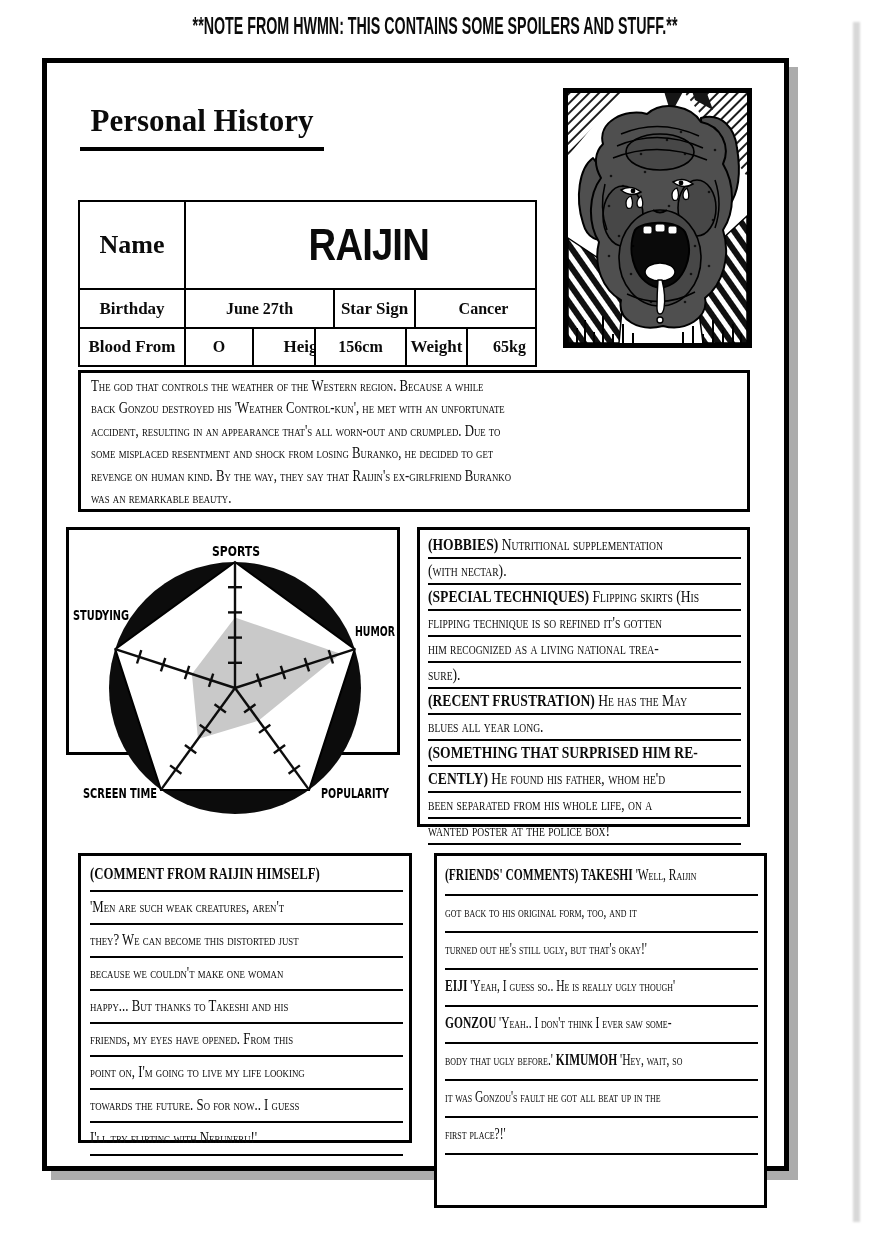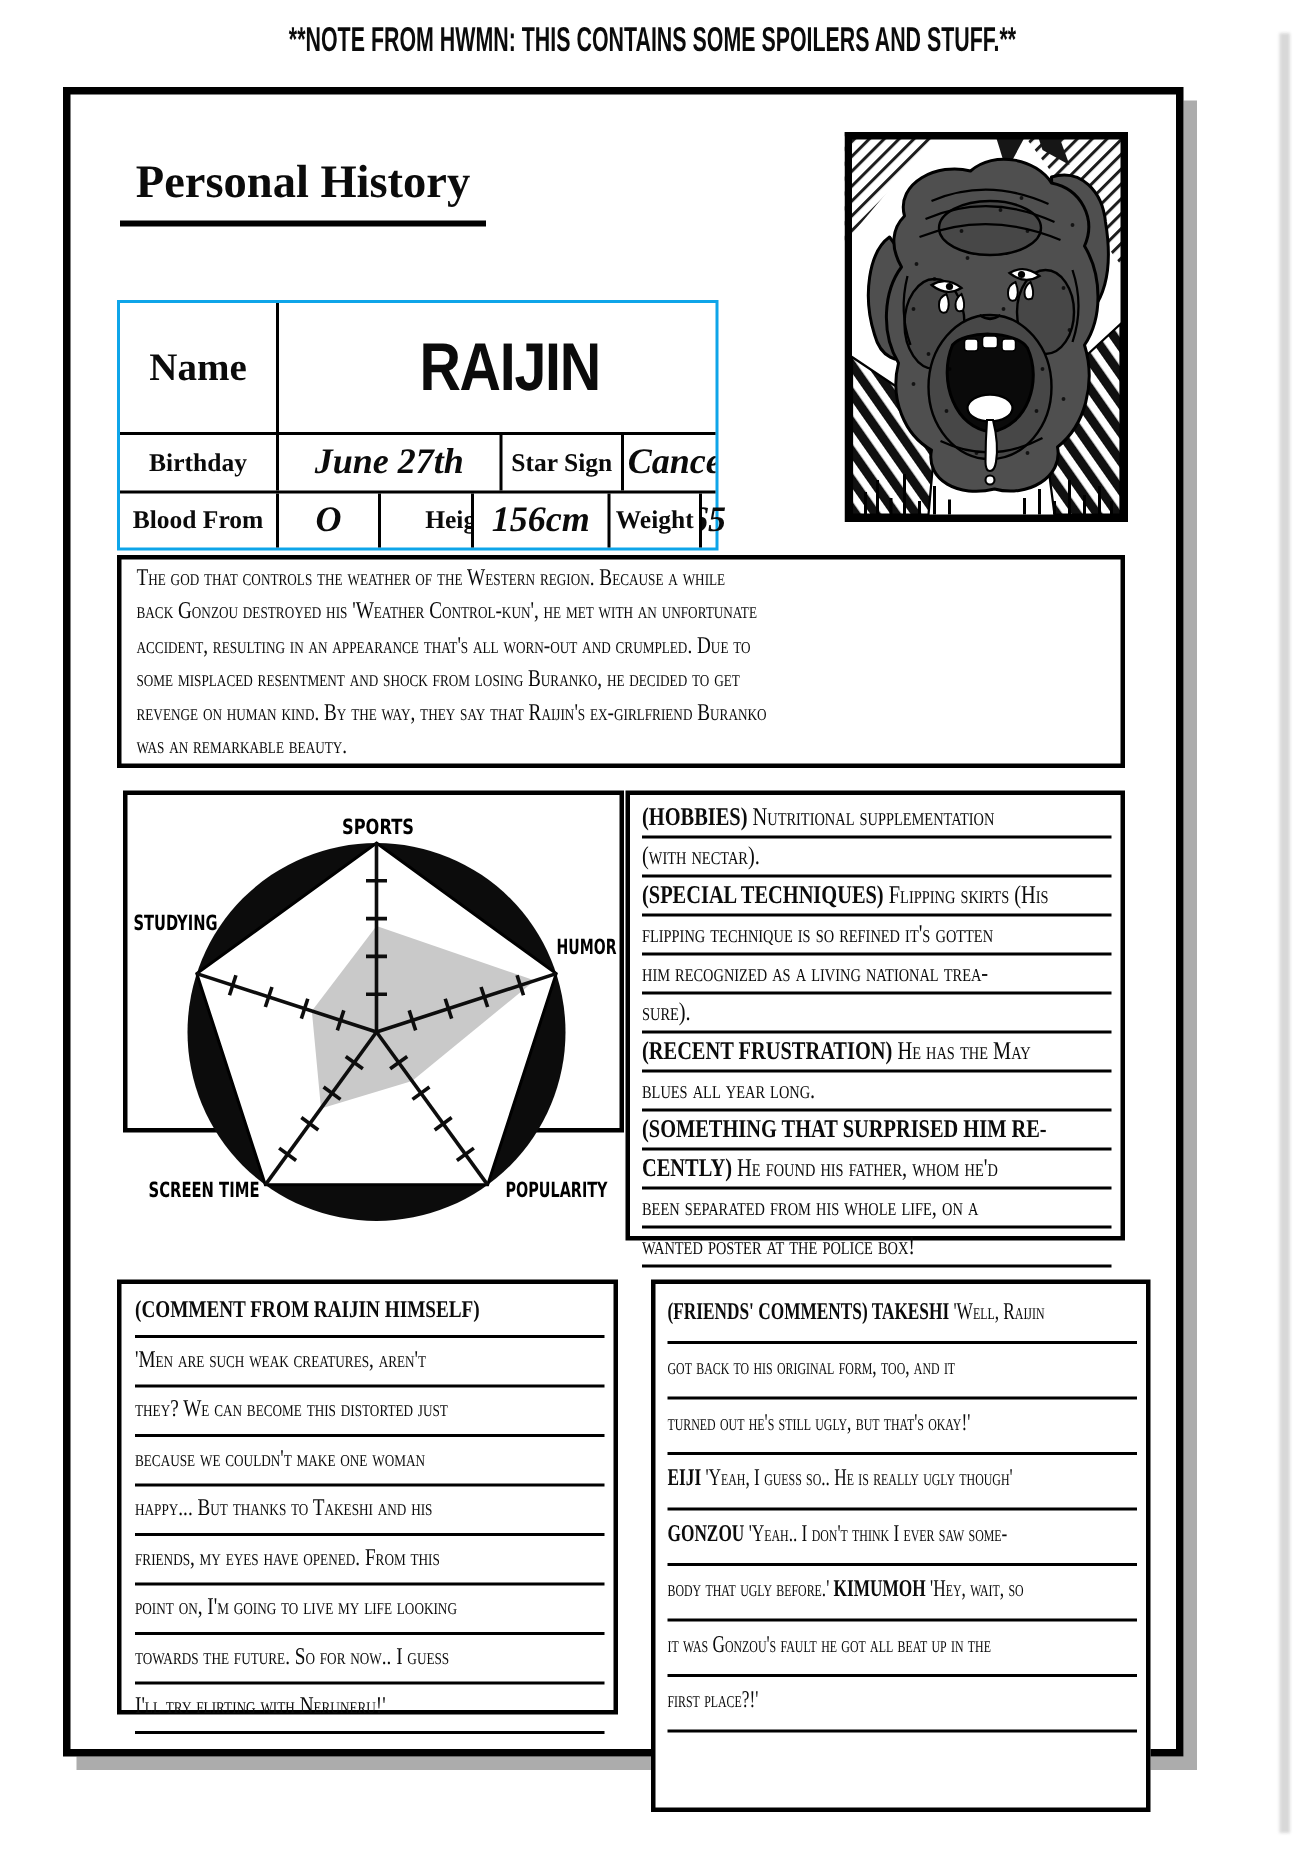--- a/index.html
+++ b/index.html
@@ -12,42 +12,42 @@
   .scan-edge{position:absolute;left:853px;top:22px;width:7px;height:1200px;background:#b9b9b9;
              opacity:.55;filter:blur(1px);}
   .sheet{position:absolute;left:42px;top:58px;width:747px;height:1113px;background:#fff;
          border:5px solid #000;box-shadow:9px 9px 0 #acacac;box-sizing:border-box;}
   
   .title-wrap{position:absolute;left:33px;top:40px;width:244px;text-align:center;}
   .page-title{font-family:"Liberation Serif",serif;font-weight:bold;font-size:31px;
               margin:0;white-space:nowrap;}
   .title-rule{height:4px;background:#000;margin-top:8px;}
   
-  .info-table{position:absolute;left:31px;top:137px;width:401px;border:2px solid #0ea5e9;
+  .info-table{position:absolute;left:31px;top:137px;width:459px;border:2px solid #000000;
               background:#fff;box-sizing:border-box;}
   .t-row{display:flex;border-top:2px solid #000;box-sizing:border-box;}
   .t-row:first-child{border-top:none;}
   .r1{height:86px;} .r2{height:39px;} .r3{height:38px;}
   .cell{border-left:2px solid #000;box-sizing:border-box;display:flex;align-items:center;
         justify-content:center;font-family:"Liberation Serif",serif;font-weight:bold;
         white-space:nowrap;overflow:hidden;}
   .cell:first-child{border-left:none;}
-  .lab{font-size:17px;} .val{font-size:24px;font-style:italic;}
+  .lab{font-size:17px;} .val{font-size:16px;}
   .r1 .lab{font-size:26px;}
   .w104{width:104px;flex:none;} .w149{width:149px;flex:none;} .w81{width:81px;flex:none;}
   .w68{width:68px;flex:none;} .w62{width:62px;flex:none;padding-left:48px;} .w91{width:91px;flex:none;}
   .w61{width:61px;flex:none;} .grow{flex:1;padding-left:16px;}
   .raijin{font-family:"Liberation Sans",sans-serif;font-weight:bold;font-size:45px;
           display:inline-block;transform:scaleX(0.85);letter-spacing:-1px;}
   
   .portrait{position:absolute;left:516px;top:25px;width:189px;height:260px;}
   
   .box{position:absolute;border:3px solid #000;background:#fff;box-sizing:border-box;}
   .desc-box{left:31px;top:307px;width:672px;height:142px;padding:2px 8px 0 10px;}
-  .radar-box{left:35px;top:464px;width:334px;height:228px;text-align:right;}
+  .radar-box{left:19px;top:464px;width:334px;height:228px;text-align:right;}
   .hobbies-box{left:370px;top:464px;width:333px;height:300px;padding:3px 6px 0 8px;}
   .comment-box{left:31px;top:790px;width:334px;height:290px;padding:3px 6px 17px 9px;}
   .friends-box{left:387px;top:790px;width:333px;height:355px;padding:3px 6px 0 8px;}
   
   .line{overflow:hidden;border-bottom:2px solid #000;}
   .plain .line{border-bottom:none;}
   .cond{display:inline-block;white-space:pre;transform-origin:0 100%;}
   .cx80 .cond{transform:scaleX(0.80);}
   .cx72 .cond{transform:scaleX(0.72);}
   .comic{font-variant:small-caps;font-family:Liberation Serif, serif;}

